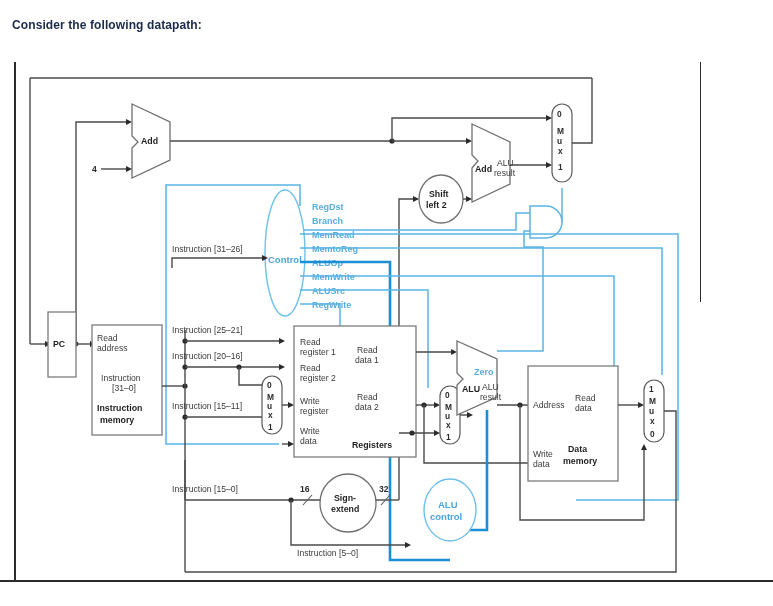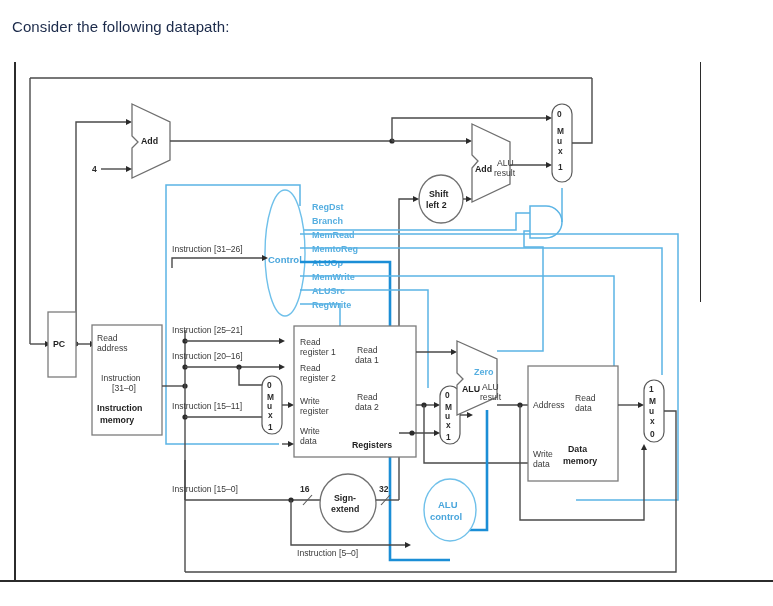--- a/index.html
+++ b/index.html
@@ -1,19 +1,19 @@
 <!DOCTYPE html>
 <html><head>
 <meta charset="utf-8">
 <style>
   html,body{margin:0;padding:0;background:#ffffff;}
   body{width:773px;height:606px;font-family:"Liberation Sans",sans-serif;overflow:hidden;}
   #page-title{
     position:absolute;left:12px;top:18px;
-    font-size:15px;font-weight:normal;color:#1b2a4a;
+    font-size:12px;font-weight:bold;color:#1b2a4a;
     letter-spacing:0.1px;white-space:nowrap;
   }
   #frame-left{position:absolute;left:14px;top:62px;width:2px;height:519px;background:#2b2b2b;}
   #frame-bottom{position:absolute;left:0px;top:580px;width:773px;height:2px;background:#2b2b2b;}
   #frame-right{position:absolute;left:700px;top:62px;width:1px;height:240px;background:#2b2b2b;}
   svg#datapath{position:absolute;left:0;top:0;}
   .wire{stroke:#4a4a4a;stroke-width:1.4;fill:none;}
   .wire-thin{stroke:#5a5a5a;stroke-width:1.1;fill:none;}
   .ctrl{stroke:#5bb4e5;stroke-width:1.5;fill:none;}
   .ctrl-bold{stroke:#1b8ed6;stroke-width:2.6;fill:none;}

